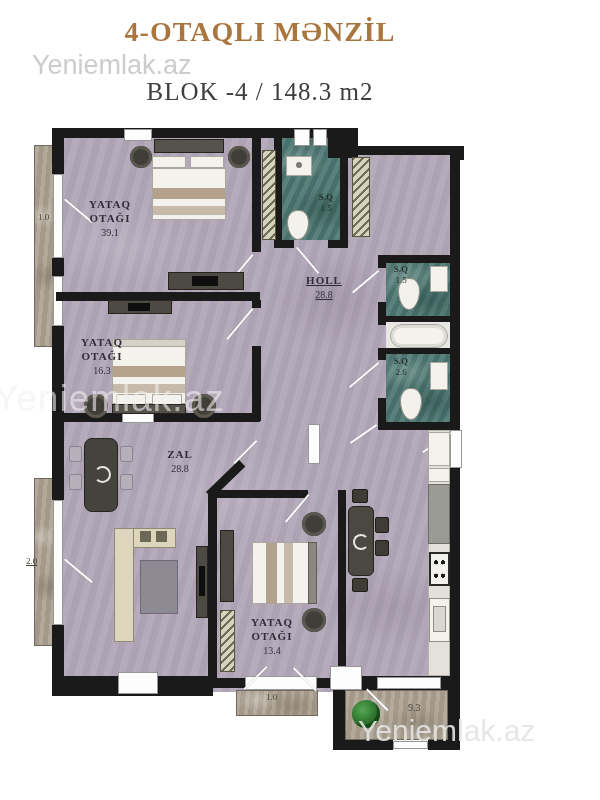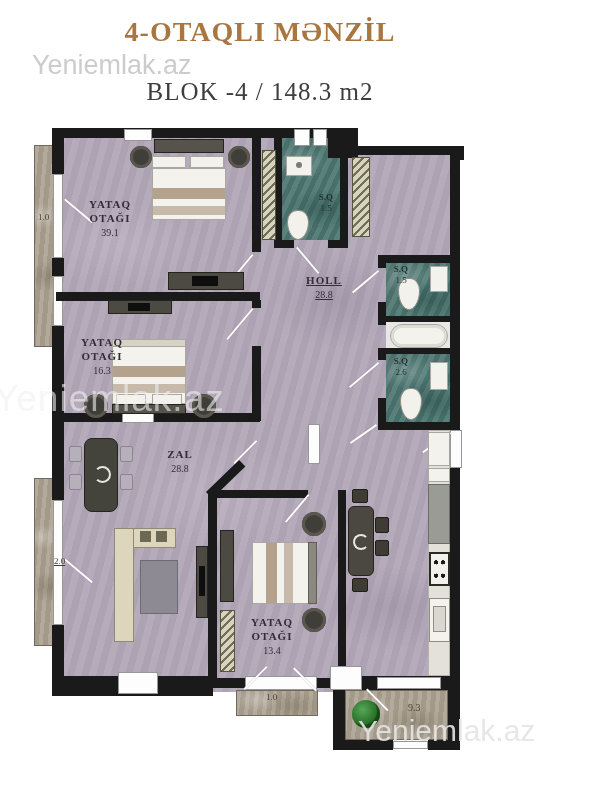--- a/index.html
+++ b/index.html
@@ -257,20 +257,20 @@
   <div class="rlabel small" style="left:388px;top:264px;width:26px;color:#25332f;">
     <span class="rname">S.Q</span>
     <span class="rarea">1.5</span>
   </div>
   <div class="rlabel small" style="left:388px;top:356px;width:26px;color:#25332f;">
     <span class="rname">S.Q</span>
     <span class="rarea">2.6</span>
   </div>
 
   <div class="blabel" style="left:38px;top:212px;">1.0</div>
-  <div class="blabel" style="left:54px;top:556px;text-decoration:underline;">2.0</div>
+  <div class="blabel" style="left:26px;top:556px;text-decoration:underline;">2.0</div>
   <div class="blabel" style="left:266px;top:692px;">1.0</div>
   <div class="blabel" style="left:408px;top:702px;font-size:10px;">9.3</div>
 
   <div class="wm" style="left:-6px;top:378px;font-size:37px;color:rgba(240,240,240,.6);letter-spacing:1px;">Yeniemlak.az</div>
   <div class="wm" style="left:358px;top:714px;font-size:30px;color:rgba(228,228,228,.9);">Yeniemlak.az</div>
 
 </div>
 
 </body></html>

